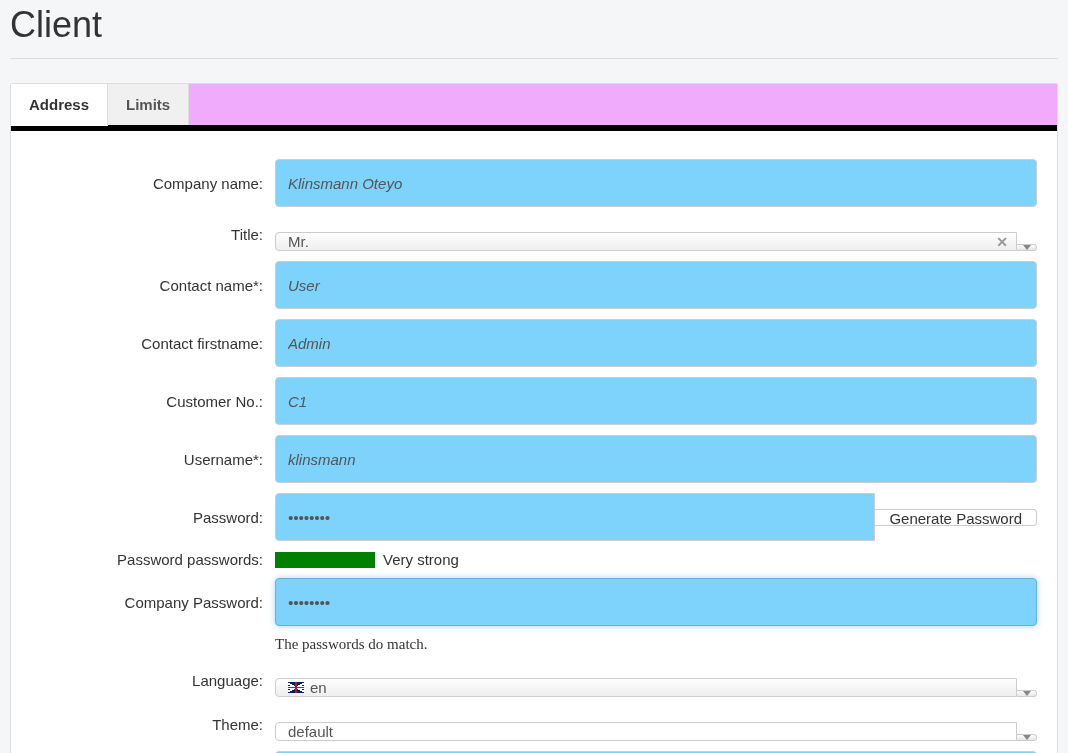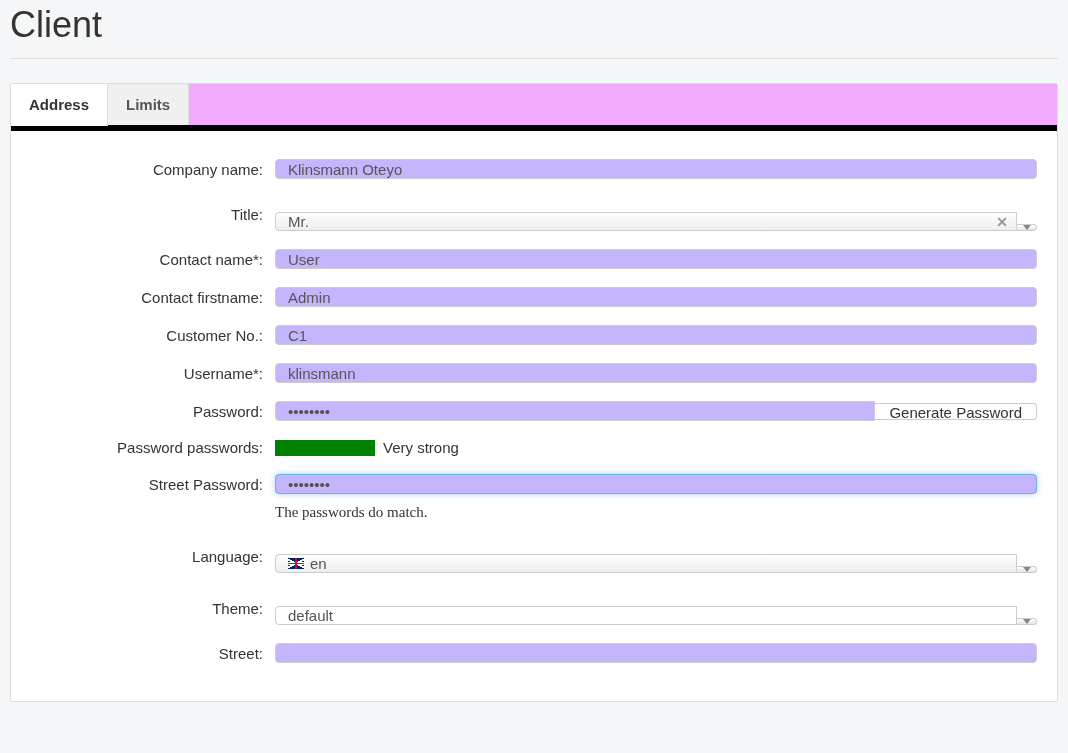--- a/index.html
+++ b/index.html
@@ -51,44 +51,45 @@
       border-bottom: 1px solid #fff;
       margin-bottom: -1px;
       color: #333;
     }
     .tab-content {
       padding: 28px 10px 20px 10px;
     }
     .form-row {
       display: flex;
       align-items: center;
-      margin-bottom: 18px;
+      margin-bottom: 10px;
     }
     .form-label {
       width: 254px;
       text-align: right;
       padding-right: 12px;
       color: #333;
       font-size: 15px;
     }
     .form-control-wrap {
       flex: 1;
       padding-right: 10px;
       display: flex;
       align-items: center;
     }
     .form-input {
       width: 100%;
-      height: 20px;
+      height: 48px;
       padding: 6px 12px;
       font-size: 15px;
       color: #555;
-      background: #c4b5fd;
+      background: #7dd3fc;
       border: 1px solid #ccc;
       border-radius: 4px;
+      font-style: italic;
     }
     .form-input.focused {
       border-color: #66afe9;
       box-shadow: 0 0 6px rgba(102,175,233,.5);
     }
     .select2-container {
       width: 100%;
       display: flex;
       align-items: flex-end;
       height: 34px;
@@ -269,21 +270,21 @@
 
       <div class="form-row">
         <label class="form-label">Password passwords:</label>
         <div class="form-control-wrap">
           <span class="strength-bar"></span>
           <span class="strength-text">Very strong</span>
         </div>
       </div>
 
       <div class="form-row" style="margin-bottom:10px;">
-        <label class="form-label">Street Password:</label>
+        <label class="form-label">Company Password:</label>
         <div class="form-control-wrap">
           <input class="form-input focused" type="text" value="••••••••" style="">
         </div>
       </div>
       <div class="form-row">
         <div class="form-label"></div>
         <div class="form-control-wrap">
           <span class="help-text">The passwords do match.</span>
         </div>
       </div>

